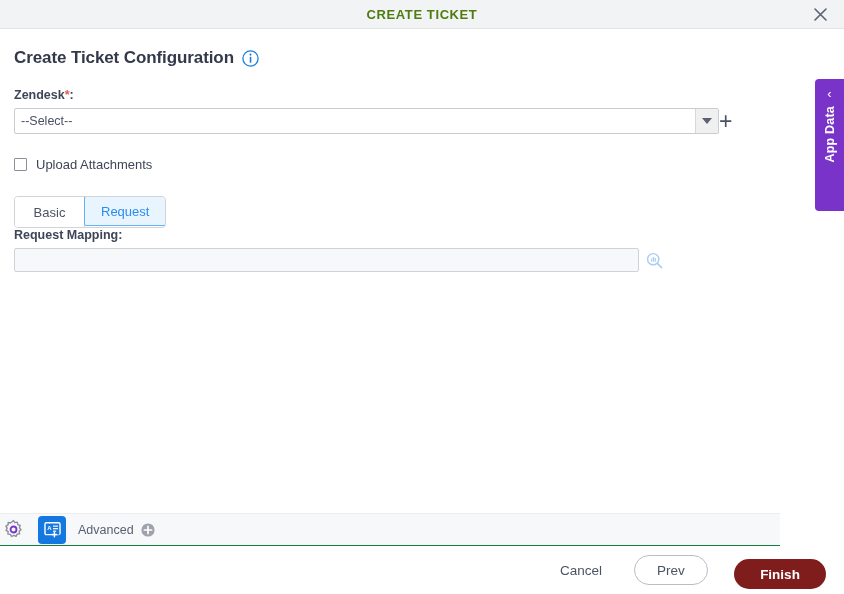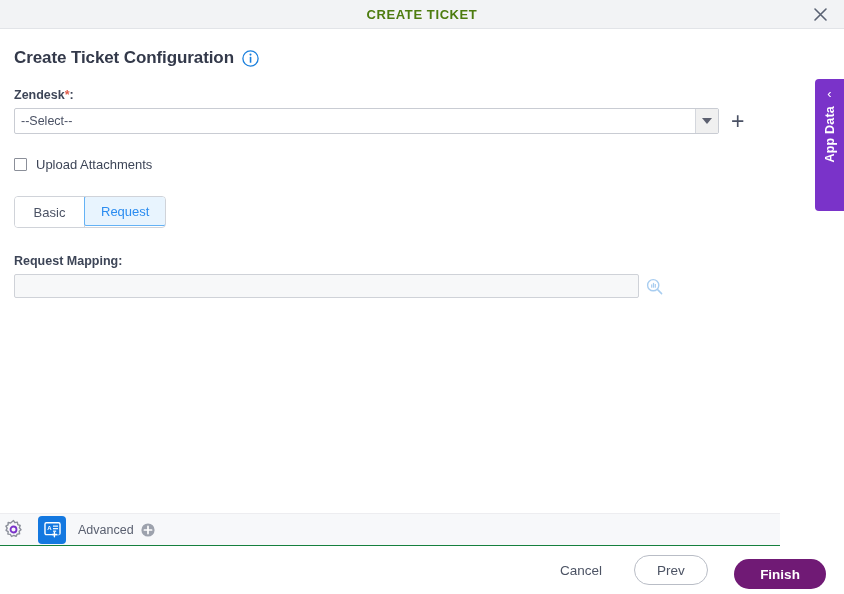--- a/index.html
+++ b/index.html
@@ -74,21 +74,21 @@
     font-size: 12.5px;
     font-weight: bold;
     color: #3d4557;
     margin-bottom: 6px;
   }
   .req-star { color: #e05c4a; font-weight: bold; }
 
   .select-row {
     display: flex;
     align-items: center;
-    gap: 12px;
+    gap: 0;
   }
   .select-shell {
     position: relative;
     width: 705px;
     height: 26px;
     border: 1px solid #c9ccd3;
     border-radius: 2px;
     background: #ffffff;
     box-sizing: border-box;
     display: flex;
@@ -178,21 +178,21 @@
     background: #e8f4fe;
     color: #2b8cf0;
     border: 1px solid #64b2f5;
     margin: -1px;
     border-radius: 2px;
     position: relative;
     z-index: 2;
   }
 
   
-  .mapping-group { margin-top: 26px; }
+  .mapping-group { }
   .mapping-row {
     display: flex;
     align-items: center;
     gap: 5px;
   }
   .mapping-input {
     width: 625px;
     height: 24px;
     border: 1px solid #cfd2d8;
     border-radius: 2px;
@@ -315,21 +315,21 @@
     border: 1px solid #b9bdc6;
     border-radius: 16px;
     height: 30px;
     width: 74px;
     cursor: pointer;
     font-family: "Liberation Sans", sans-serif;
   }
   .btn-primary {
     font-size: 13.5px;
     color: #ffffff;
-    background: #701a75;
+    background: #7f1d1d;
     border: none;
     border-radius: 16px;
     height: 30px;
     width: 92px;
     cursor: pointer;
     font-weight: bold;
     font-family: "Liberation Sans", sans-serif;
     margin-top: 8px;
   }
 </style>

